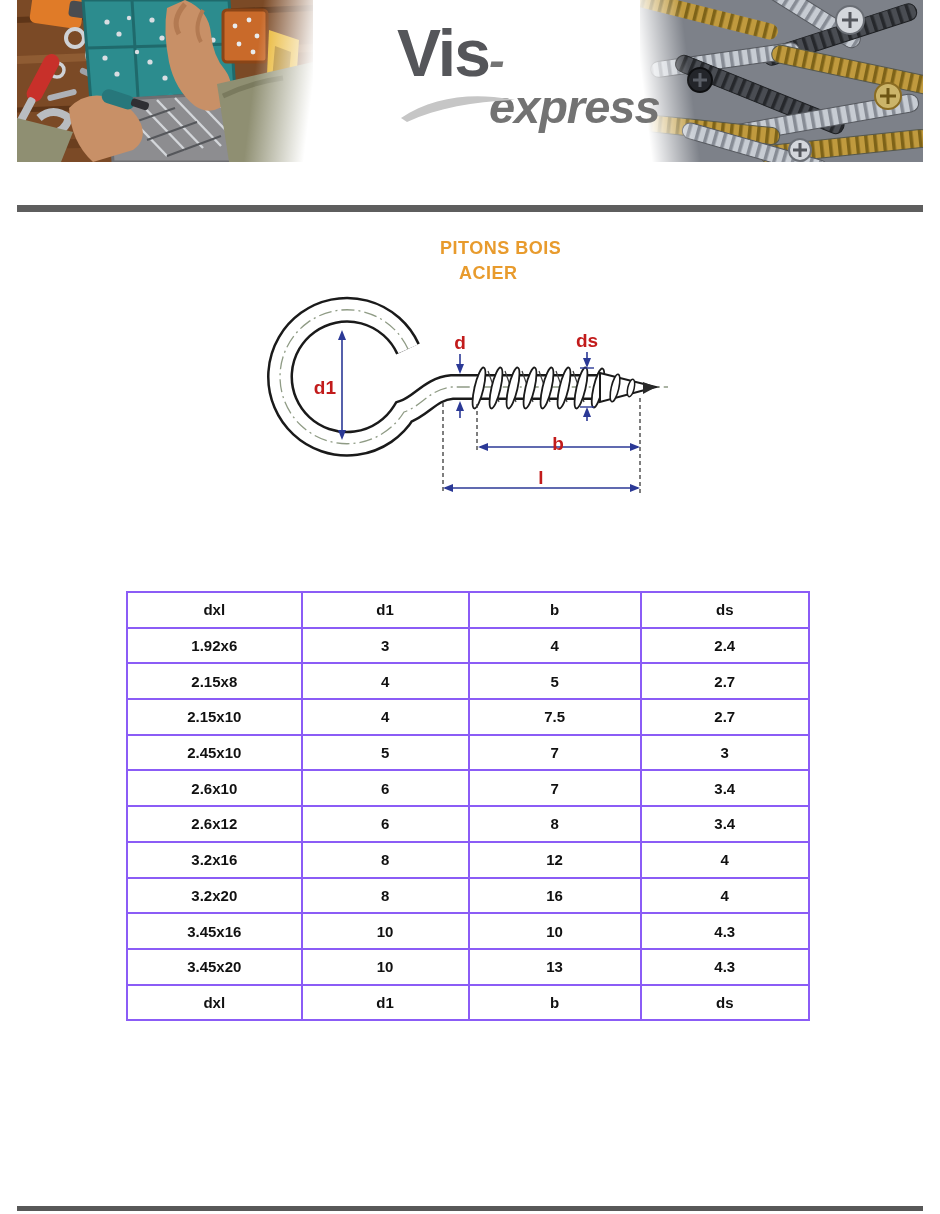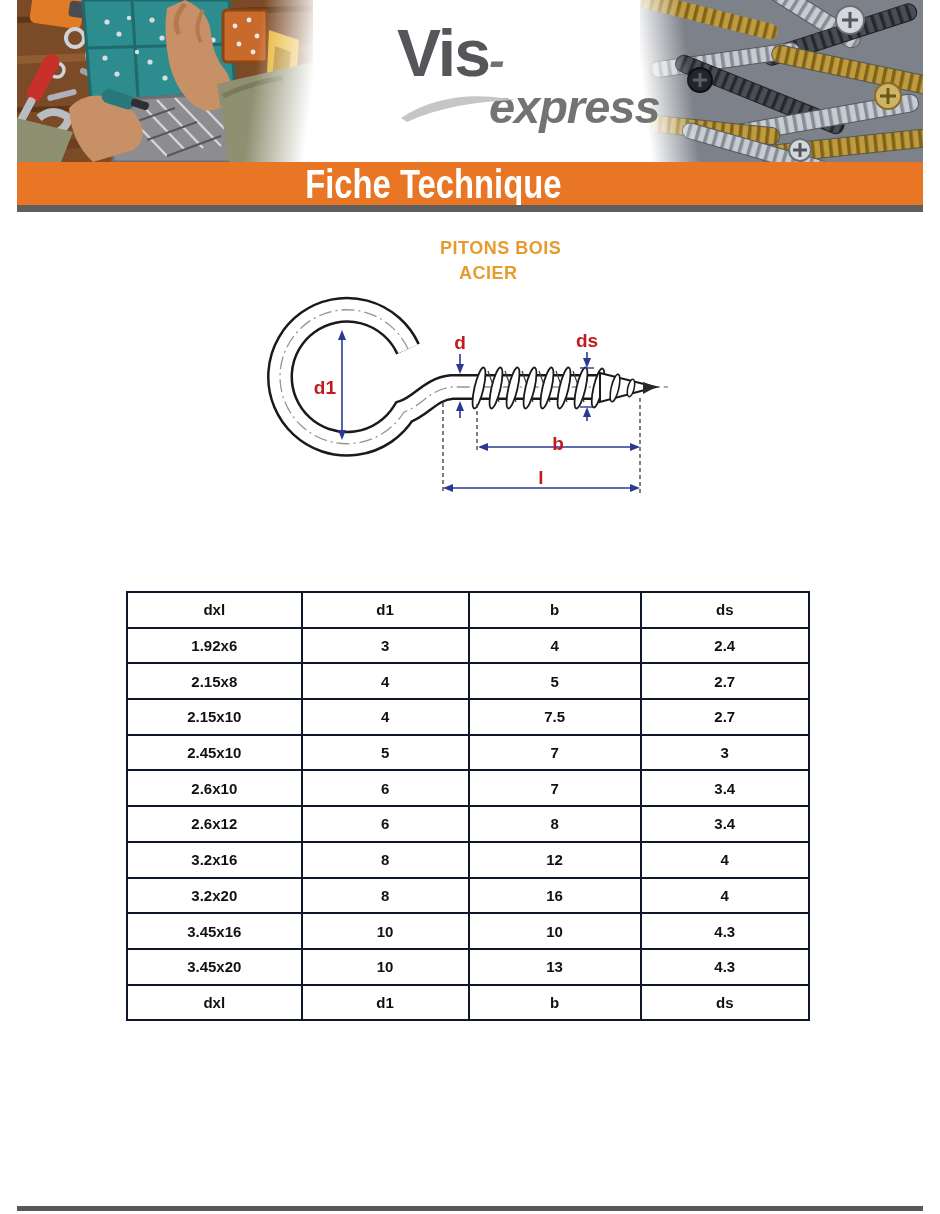--- a/index.html
+++ b/index.html
@@ -31,21 +31,21 @@
   .product-title{position:absolute;left:440px;top:236px;color:#e89b2d;font-weight:bold;
                  font-size:18px;line-height:25px;letter-spacing:0.5px;}
   .product-title .line2{margin-left:19px;}
 
   
   .diagram{position:absolute;left:235px;top:288px;}
 
   
   .spec-table-wrap{position:absolute;left:126px;top:591px;width:684px;}
   table.spec{border-collapse:collapse;width:100%;table-layout:fixed;}
-  table.spec th,table.spec td{border:2px solid #0f172a;text-align:center;vertical-align:middle;
+  table.spec th,table.spec td{border:2px solid #8b5cf6;text-align:center;vertical-align:middle;
        font-weight:bold;font-size:15px;color:#111111;height:33.7px;padding:0;}
 
   
   .bottom-bar{position:absolute;left:17px;top:1206px;width:906px;height:5px;background:#585858;}
 </style>
 </head>
 <body>
 
 <div class="page">
 
@@ -183,23 +183,20 @@
   <div class="logo">
     <div class="logo-line">
       <span class="brand-primary">Vis</span>
       <span class="brand-secondary">-express</span>
     </div>
     <svg class="swoosh" width="124" height="34" viewBox="0 0 124 34">
       <path d="M4,28 C36,6 78,2 118,10 C82,11 42,17 10,32 Z" fill="#c6c6c6"></path>
     </svg>
   </div>
 
-  <div class="banner">
-    <span class="banner-title">Fiche Technique</span>
-  </div>
   <div class="banner-underline"></div>
 
   <div class="product-title">
     <div>PITONS BOIS</div>
     <div class="line2">ACIER</div>
   </div>
 
   <svg class="diagram" width="445" height="222" viewBox="235 288 445 222">
 
     <g>

